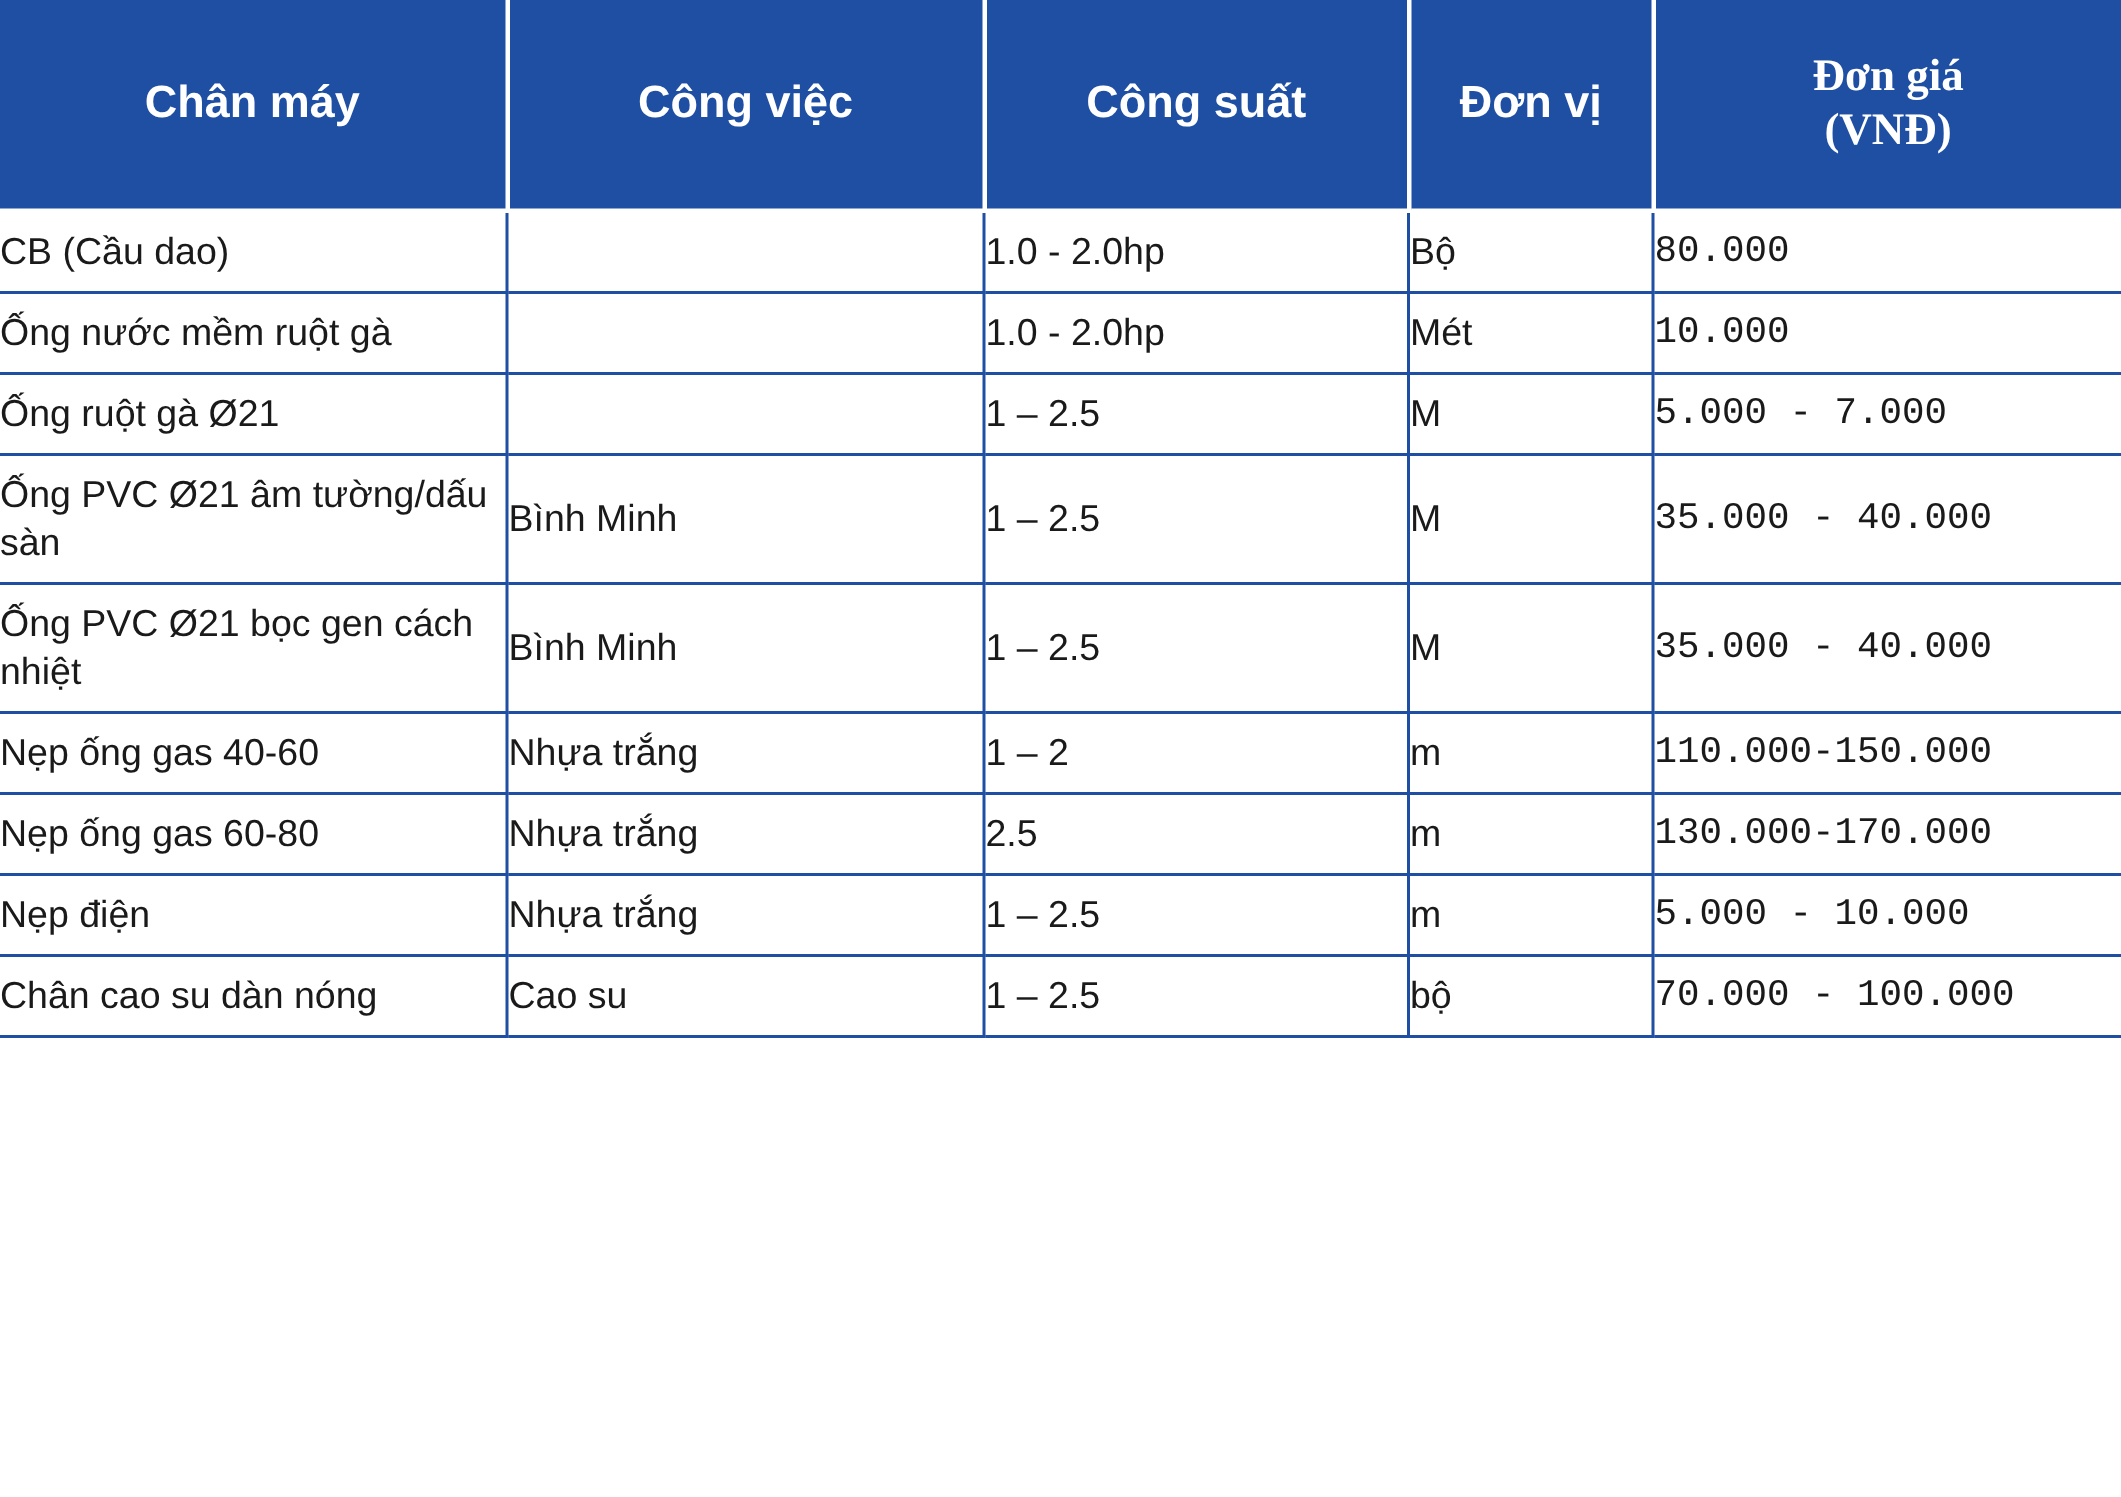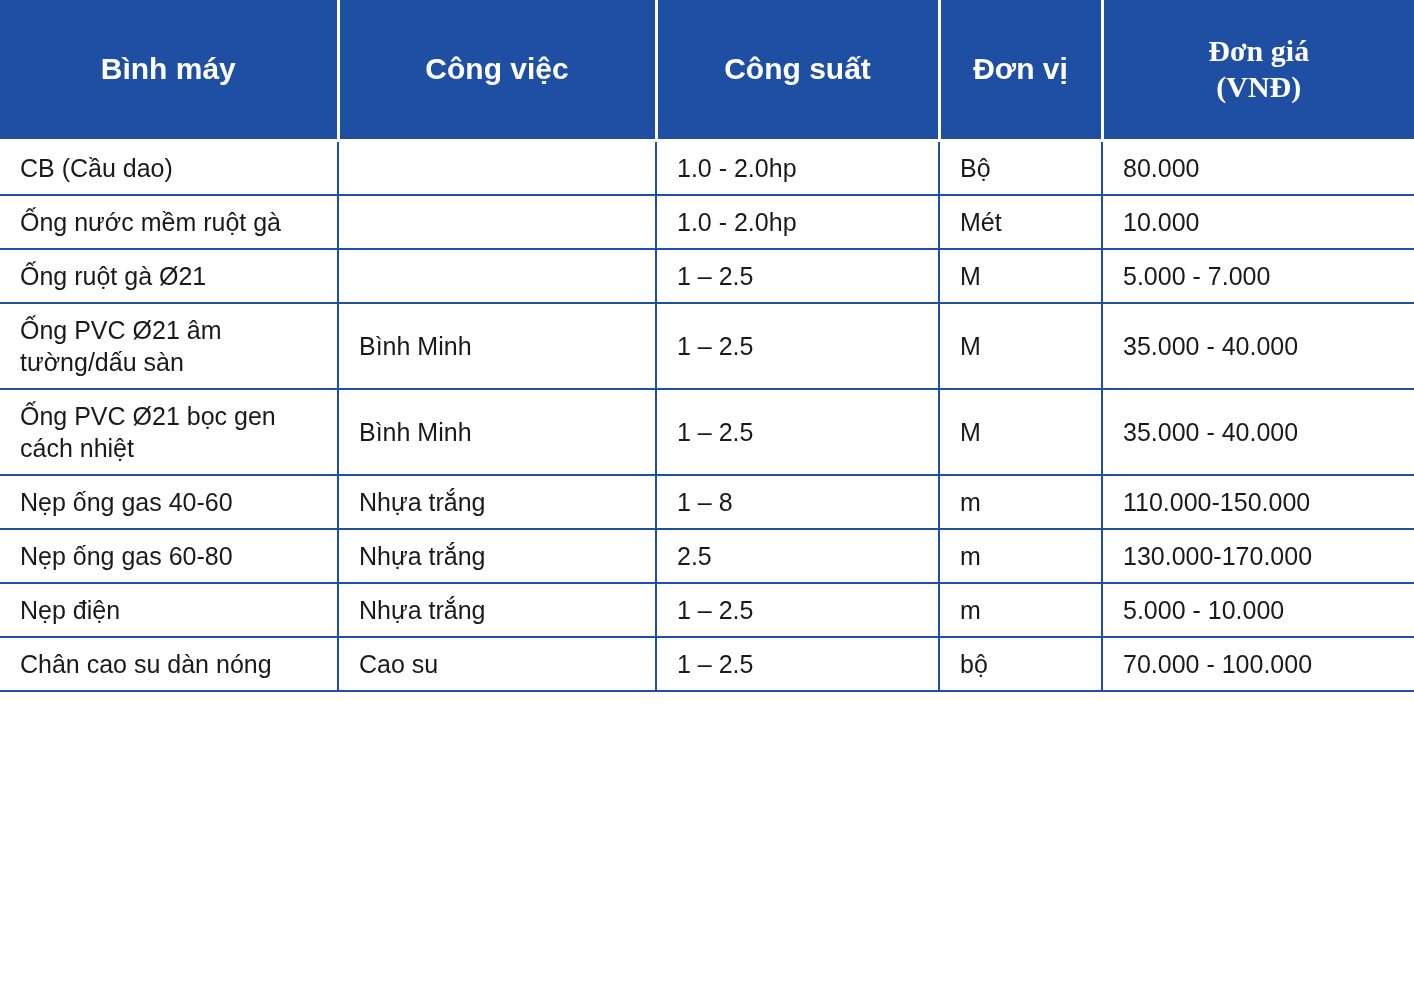--- a/index.html
+++ b/index.html
@@ -38,45 +38,45 @@
     box-sizing: border-box;
   }
   thead th:first-child { border-left: none; }
   thead th:last-child { border-right: none; font-family: Liberation Serif, serif; }
   thead tr th { border-top: none; }
 
   tbody td {
     border: 2px solid #1F4FA3;
     font-size: 25px;
     color: #1a1a1a;
-    padding: 10px 20px;
+    padding: 10px 0;
     vertical-align: middle;
     line-height: 1.28;
     box-sizing: border-box;
     background: #ffffff;
   }
   tbody tr td:first-child { border-left: none; }
-  tbody tr td:last-child { border-right: none; }
+  tbody tr td:last-child { border-right: none; font-family: Liberation Mono, monospace; }
 
   .hdr-line2 { display: block; }
 </style>
 </head>
 <body>
 
 <table class="price-table">
   <colgroup>
     <col class="c0">
       <col class="c1">
       <col class="c2">
       <col class="c3">
       <col class="c4">
   </colgroup>
   <thead>
     <tr>
-      <th><span>Bình máy</span></th>
+      <th><span>Chân máy</span></th>
       <th><span>Công việc</span></th>
       <th><span>Công suất</span></th>
       <th><span>Đơn vị</span></th>
       <th>
         <span>Đơn giá</span>
         <span class="hdr-line2">(VNĐ)</span>
       </th>
     </tr>
   </thead>
   <tbody>
@@ -111,21 +111,21 @@
     <tr>
       <td>Ống PVC Ø21 bọc gen cách nhiệt</td>
       <td>Bình Minh</td>
       <td>1 – 2.5</td>
       <td>M</td>
       <td>35.000 - 40.000</td>
     </tr>
     <tr>
       <td>Nẹp ống gas 40-60</td>
       <td>Nhựa trắng</td>
-      <td>1 – 8</td>
+      <td>1 – 2</td>
       <td>m</td>
       <td>110.000-150.000</td>
     </tr>
     <tr>
       <td>Nẹp ống gas 60-80</td>
       <td>Nhựa trắng</td>
       <td>2.5</td>
       <td>m</td>
       <td>130.000-170.000</td>
     </tr>

